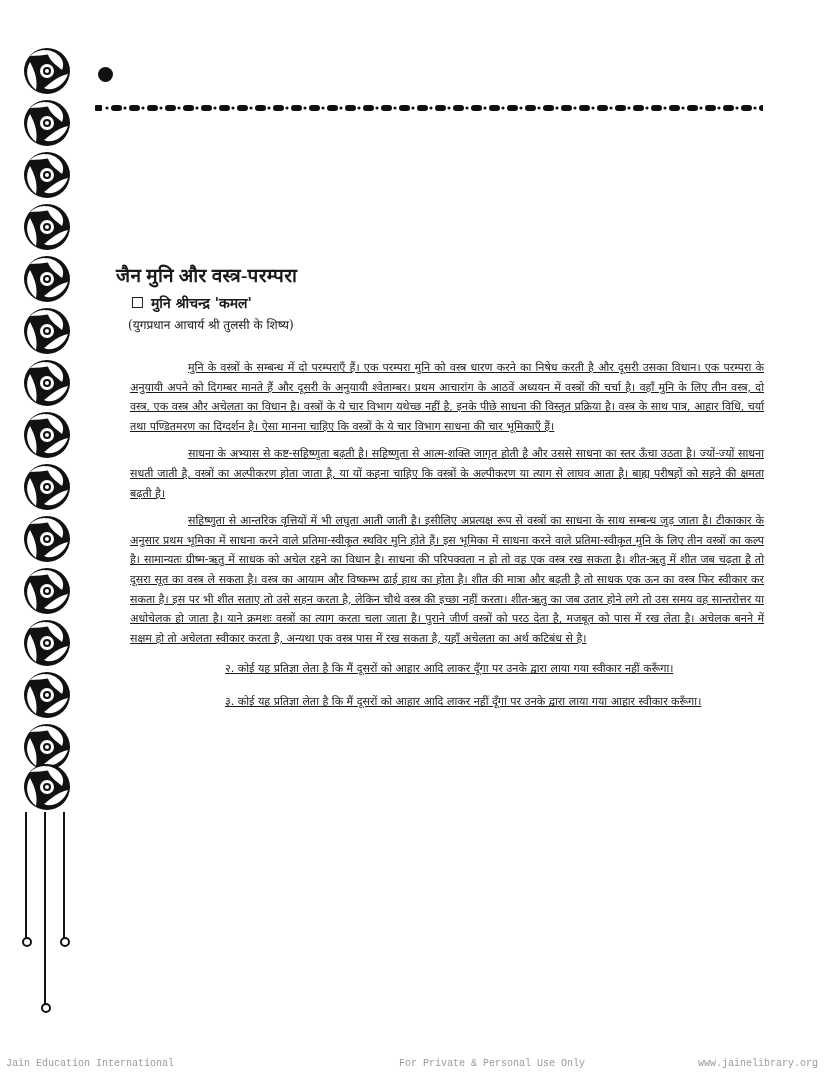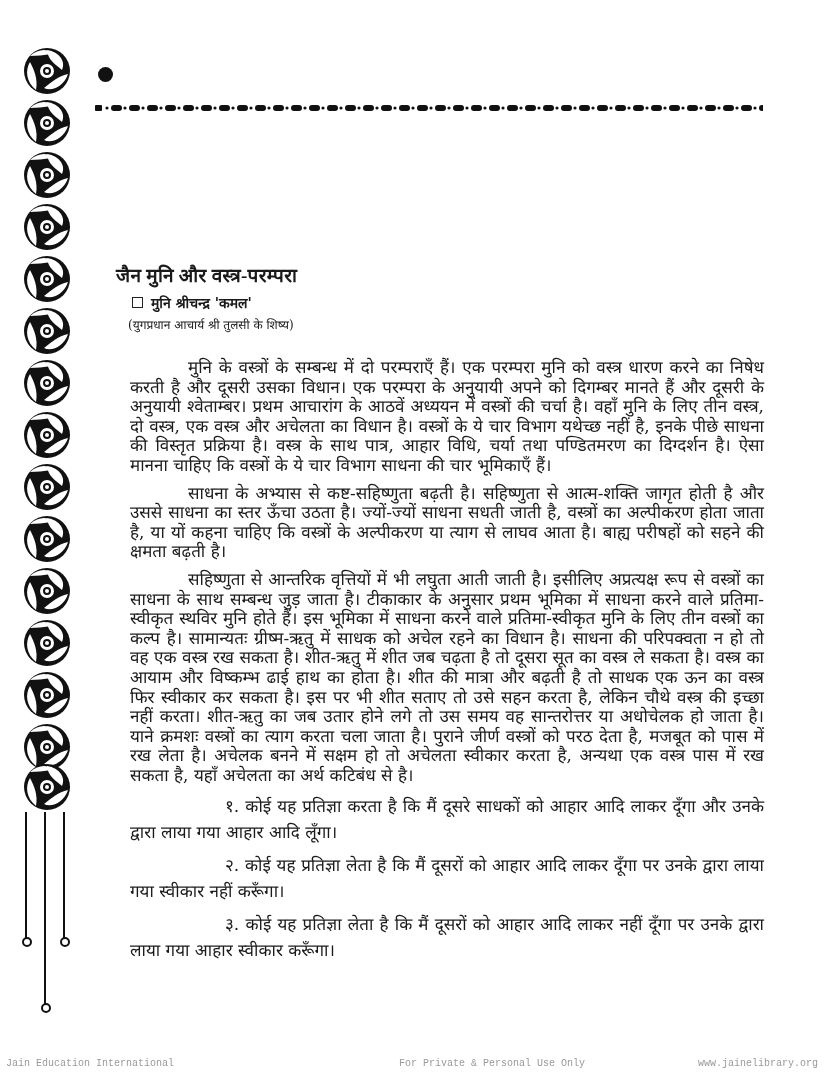--- a/index.html
+++ b/index.html
@@ -25,21 +25,21 @@
   .author {
     position:absolute; left:132px; top:293px; font-size:14px; font-weight:bold;
     display:flex; align-items:center; gap:8px;text-align:center;
   }
   .author .box { width:9px; height:9px; border:1.4px solid #222; display:inline-block; }
   .subtitle {
     position:absolute; left:128px; top:316px; font-size:12px;
   }
   .body-text {
     position:absolute; left:130px; top:358px; width:634px;
-    font-size:17px; line-height:19.6px; text-align:justify;
+    font-size:11px; line-height:19.6px; text-align:justify;text-decoration:underline;
   }
   .para { margin:0 0 8px 0; text-indent:58px; }
   .para.list { text-indent:95px; margin-bottom:7px; line-height:26px; }
   .footer {
     position:absolute; left:0; top:1058px; width:828px; height:18px;
     font-family:Liberation Mono, monospace; font-size:10px; color:#9a9a9a;
   }
   .footer span { position:absolute; top:0; }
 </style>
 </head>
@@ -135,21 +135,20 @@
 <div class="author">
   <span class="box"></span>
   <span>मुनि श्रीचन्द्र 'कमल'</span>
 </div>
 <div class="subtitle">(युगप्रधान आचार्य श्री तुलसी के शिष्य)</div>
 
 <div class="body-text">
   <p class="para">मुनि के वस्त्रों के सम्बन्ध में दो परम्पराएँ हैं। एक परम्परा मुनि को वस्त्र धारण करने का निषेध करती है और दूसरी उसका विधान। एक परम्परा के अनुयायी अपने को दिगम्बर मानते हैं और दूसरी के अनुयायी श्वेताम्बर। प्रथम आचारांग के आठवें अध्ययन में वस्त्रों की चर्चा है। वहाँ मुनि के लिए तीन वस्त्र, दो वस्त्र, एक वस्त्र और अचेलता का विधान है। वस्त्रों के ये चार विभाग यथेच्छ नहीं है, इनके पीछे साधना की विस्तृत प्रक्रिया है। वस्त्र के साथ पात्र, आहार विधि, चर्या तथा पण्डितमरण का दिग्दर्शन है। ऐसा मानना चाहिए कि वस्त्रों के ये चार विभाग साधना की चार भूमिकाएँ हैं।</p>
   <p class="para">साधना के अभ्यास से कष्ट-सहिष्णुता बढ़ती है। सहिष्णुता से आत्म-शक्ति जागृत होती है और उससे साधना का स्तर ऊँचा उठता है। ज्यों-ज्यों साधना सधती जाती है, वस्त्रों का अल्पीकरण होता जाता है, या यों कहना चाहिए कि वस्त्रों के अल्पीकरण या त्याग से लाघव आता है। बाह्य परीषहों को सहने की क्षमता बढ़ती है।</p>
   <p class="para">सहिष्णुता से आन्तरिक वृत्तियों में भी लघुता आती जाती है। इसीलिए अप्रत्यक्ष रूप से वस्त्रों का साधना के साथ सम्बन्ध जुड़ जाता है। टीकाकार के अनुसार प्रथम भूमिका में साधना करने वाले प्रतिमा-स्वीकृत स्थविर मुनि होते हैं। इस भूमिका में साधना करने वाले प्रतिमा-स्वीकृत मुनि के लिए तीन वस्त्रों का कल्प है। सामान्यतः ग्रीष्म-ऋतु में साधक को अचेल रहने का विधान है। साधना की परिपक्वता न हो तो वह एक वस्त्र रख सकता है। शीत-ऋतु में शीत जब चढ़ता है तो दूसरा सूत का वस्त्र ले सकता है। वस्त्र का आयाम और विष्कम्भ ढाई हाथ का होता है। शीत की मात्रा और बढ़ती है तो साधक एक ऊन का वस्त्र फिर स्वीकार कर सकता है। इस पर भी शीत सताए तो उसे सहन करता है, लेकिन चौथे वस्त्र की इच्छा नहीं करता। शीत-ऋतु का जब उतार होने लगे तो उस समय वह सान्तरोत्तर या अधोचेलक हो जाता है। याने क्रमशः वस्त्रों का त्याग करता चला जाता है। पुराने जीर्ण वस्त्रों को परठ देता है, मजबूत को पास में रख लेता है। अचेलक बनने में सक्षम हो तो अचेलता स्वीकार करता है, अन्यथा एक वस्त्र पास में रख सकता है, यहाँ अचेलता का अर्थ कटिबंध से है।</p>
-  <p class="para list">१. कोई यह प्रतिज्ञा करता है कि मैं दूसरे साधकों को आहार आदि लाकर दूँगा और उनके द्वारा लाया गया आहार आदि लूँगा।</p>
   <p class="para list">२. कोई यह प्रतिज्ञा लेता है कि मैं दूसरों को आहार आदि लाकर दूँगा पर उनके द्वारा लाया गया स्वीकार नहीं करूँगा।</p>
   <p class="para list">३. कोई यह प्रतिज्ञा लेता है कि मैं दूसरों को आहार आदि लाकर नहीं दूँगा पर उनके द्वारा लाया गया आहार स्वीकार करूँगा।</p>
 </div>
 
 <div class="footer">
   <span style="left:6px;">Jain Education International</span>
   <span style="left:355px;padding-left:44px;">For Private &amp; Personal Use Only</span>
   <span style="right:10px;">www.jainelibrary.org</span>
 </div>
 

